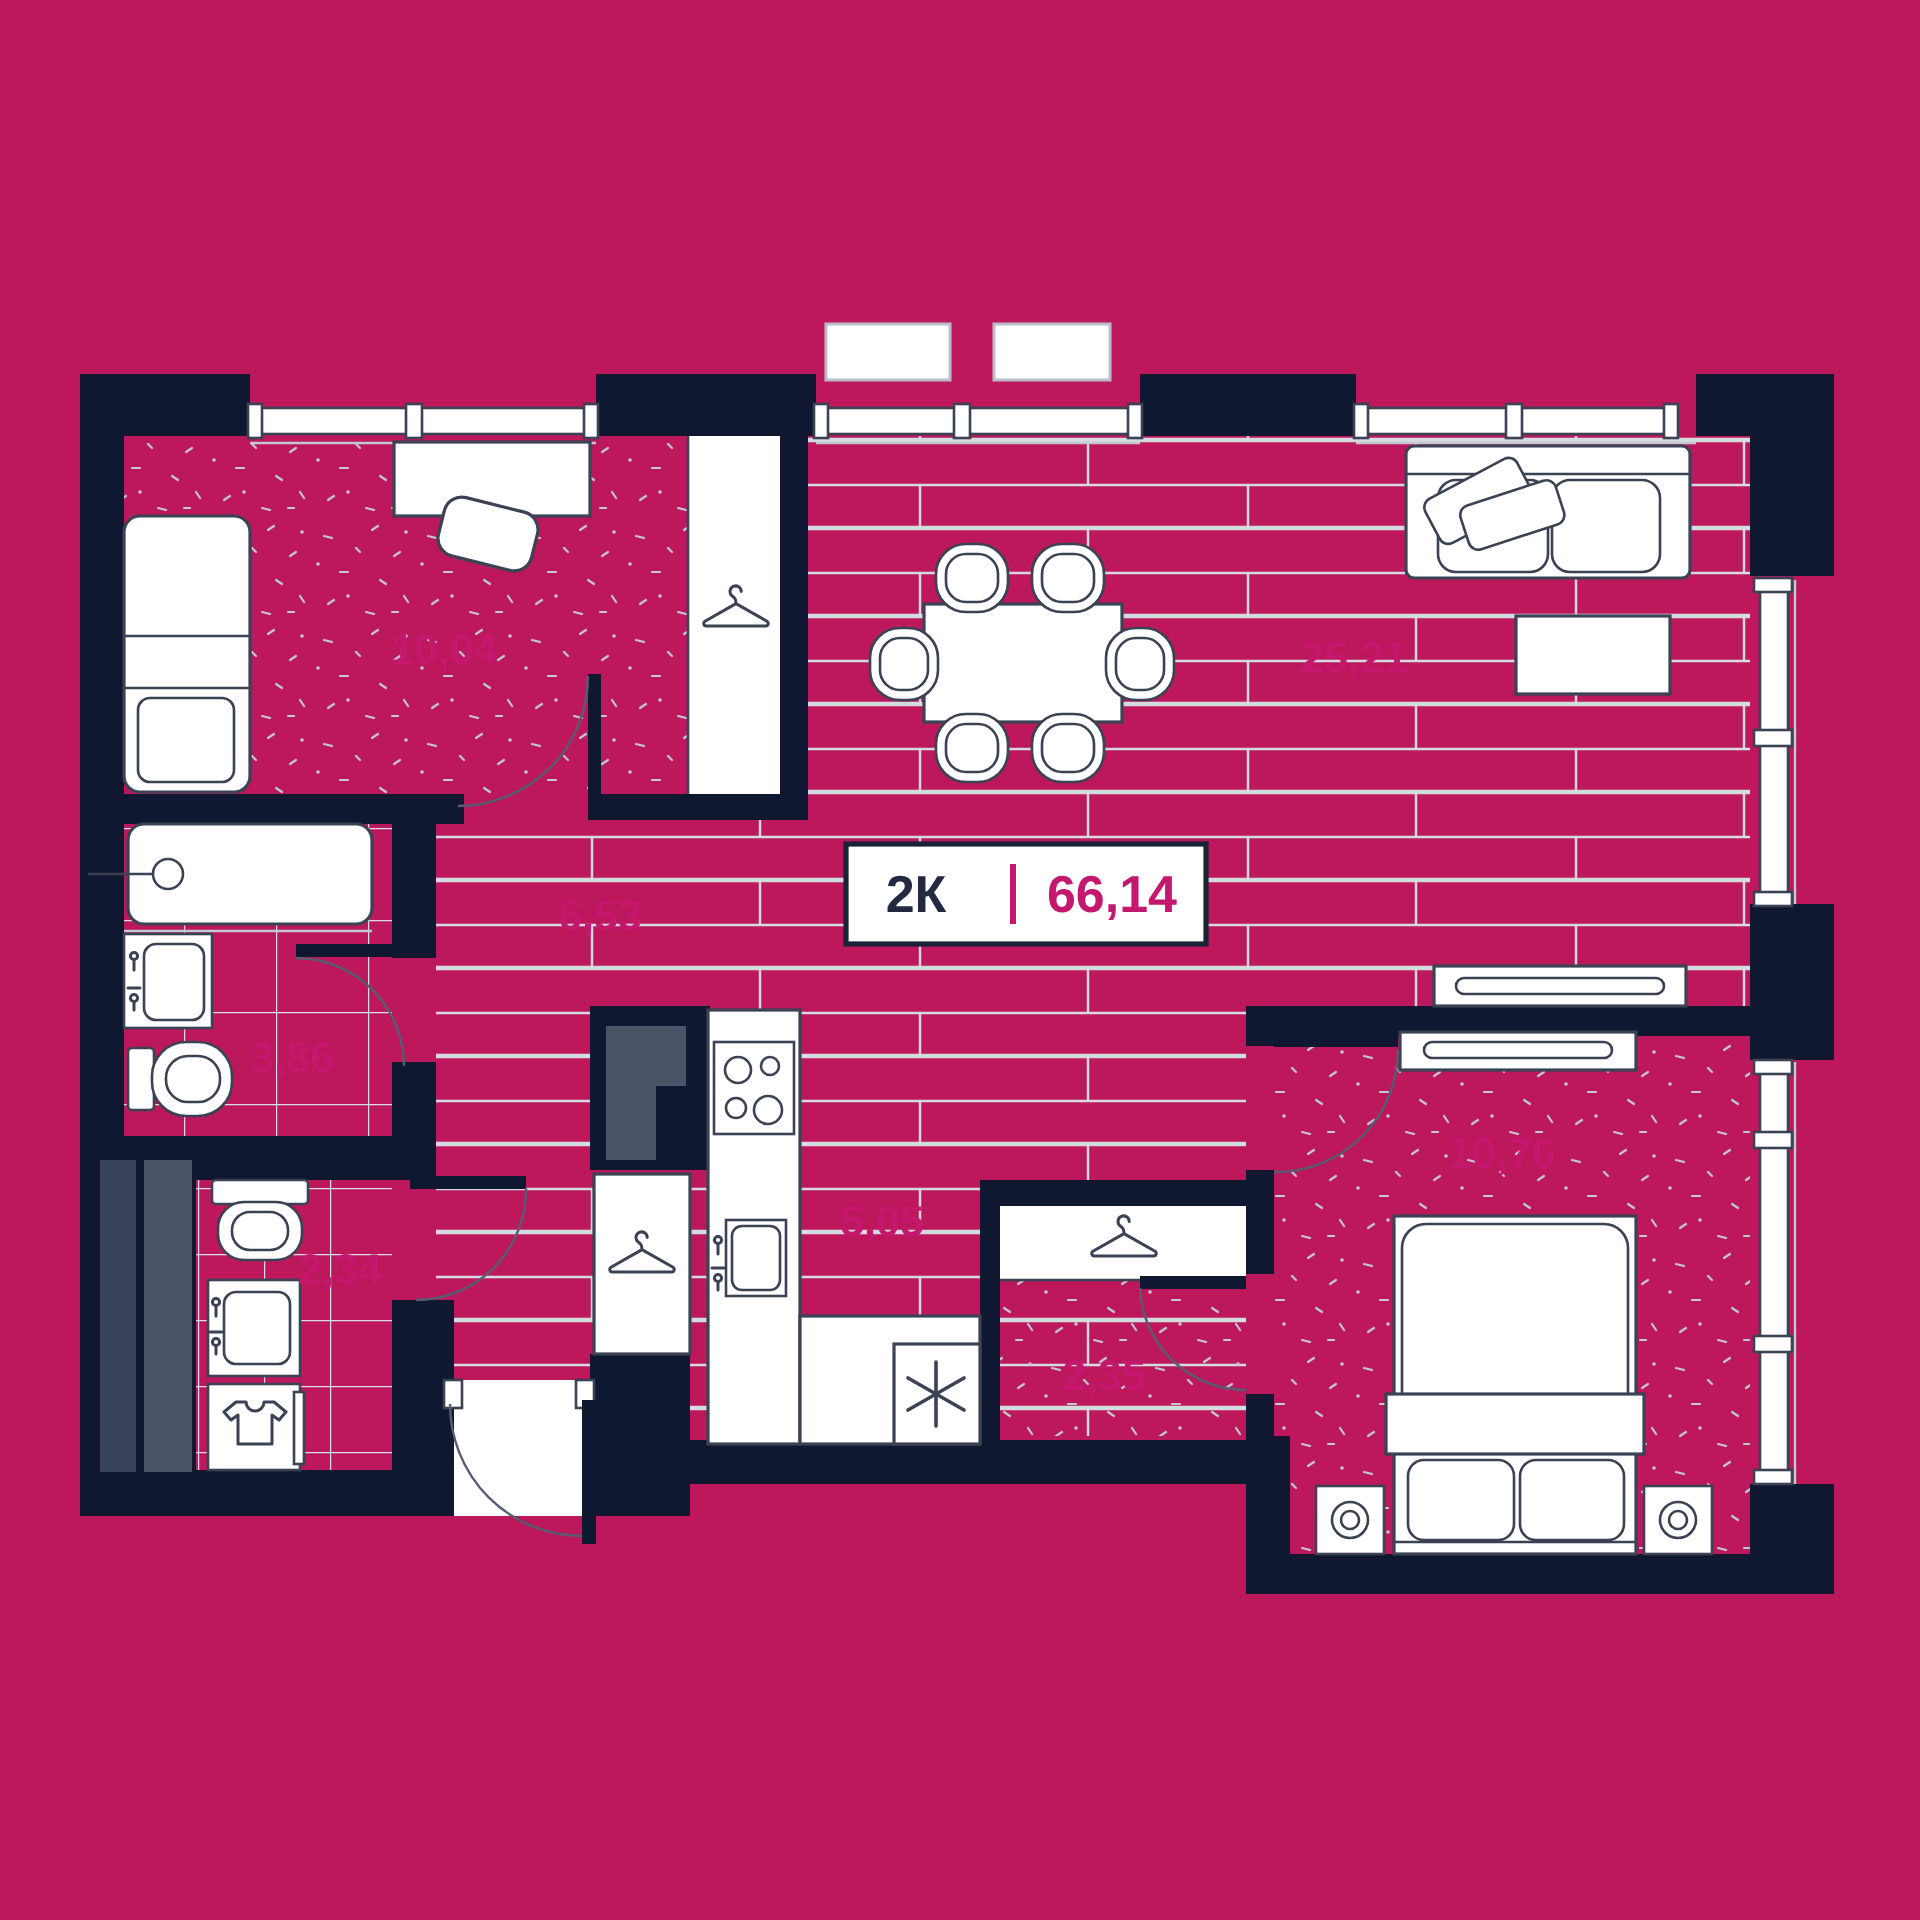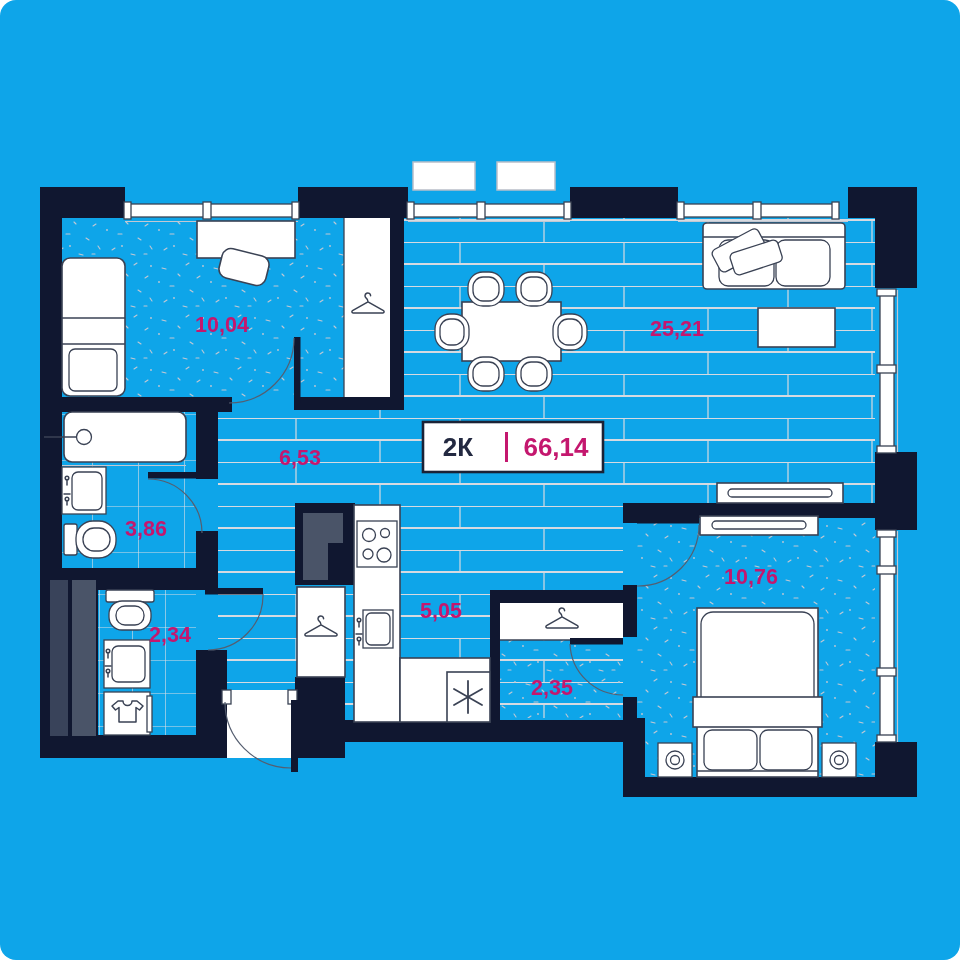--- a/index.html
+++ b/index.html
@@ -1,17 +1,17 @@
 <!DOCTYPE html>
 <html style="--wall: #101730; --accent: #c4176e; --title: #232941; --fur: #3a4254; --duct: #4a5468; --duct2: #39435a;"><head>
 <meta charset="utf-8">
 <style>
   html,body{margin:0;padding:0;background:#fff;}
-  .canvas{position:relative;width:960px;height:960px;background:#0ea5e9;overflow:hidden;
-          font-family:"Liberation Sans",sans-serif;border-radius:16px;}
+  .canvas{position:relative;width:960px;height:960px;background:#be185d;overflow:hidden;
+          font-family:"Liberation Sans",sans-serif;}
   svg{display:block}
   .w{fill:var(--wall,#101730);}
   .f{fill:#ffffff;stroke:var(--fur,#3a4254);stroke-width:1.6;}
   .f2{fill:#ffffff;stroke:var(--fur,#3a4254);stroke-width:1.3;}
   .ln{stroke:var(--fur,#3a4254);stroke-width:1.3;fill:none;}
   .sln{stroke:#c3c8d2;stroke-width:1.2;fill:none;}
   .arc{stroke:#555e70;stroke-width:1.2;fill:none;}
   .leaf{fill:var(--wall,#101730);}
   .ic{stroke:var(--fur,#3a4254);stroke-width:1.5;fill:none;stroke-linecap:round;stroke-linejoin:round;}
   .lbl{font:700 21.5px "Liberation Sans",sans-serif;fill:var(--accent,#c4176e);text-anchor:middle;}

